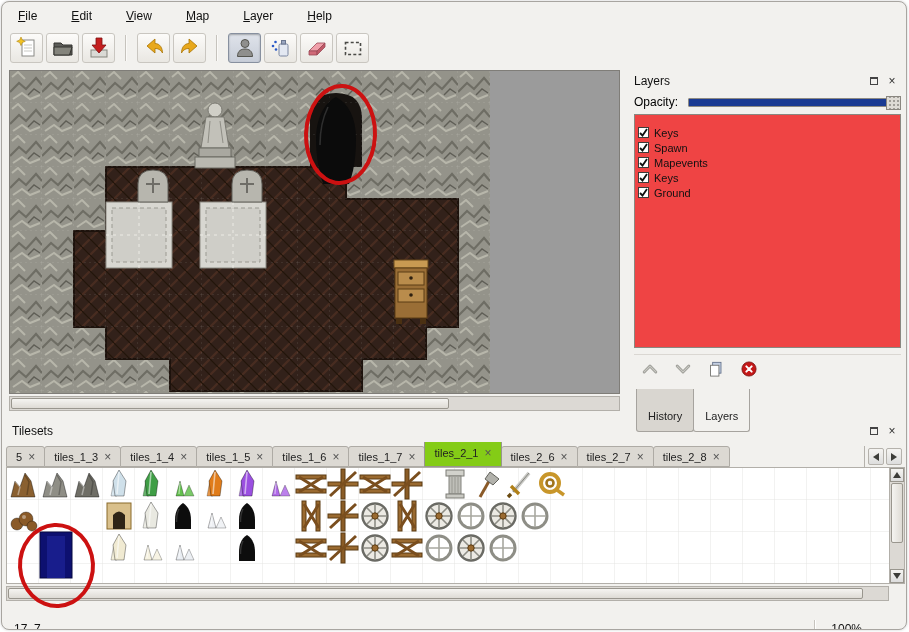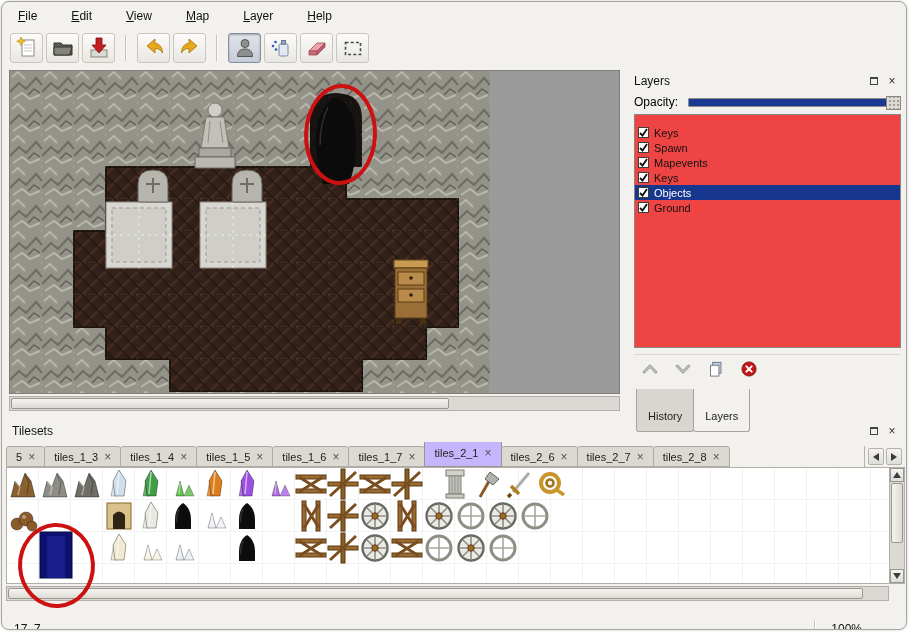--- a/index.html
+++ b/index.html
@@ -38,21 +38,21 @@
 .layer-actions{position:absolute;left:6px;top:284px;right:4px;height:28px;display:flex;align-items:center;gap:9px;padding-left:4px;border-top:1px solid #dad7d2}
 .action-btn{width:24px;height:24px;border:none;background:transparent;display:flex;align-items:center;justify-content:center;cursor:default}
 .panel-tabs{position:absolute;left:8px;bottom:0;height:22px;display:flex;align-items:stretch}
 .panel-tab{padding:21px 11px;font-size:11px;background:#d9d6d0;border:1px solid #a6a39e;border-top:none;margin-right:-1px;color:#222;border-radius:0 0 3px 3px;height:19px}
 .panel-tab.active{background:#f2f1ee;height:22px;z-index:2;border-radius:0 0 3px 3px}
 
 .tilesets-dock{position:absolute;left:4px;top:418px;width:899px;height:182px}
 .ts-tabbar{position:absolute;left:0;top:22px;right:0;height:25px;display:flex;align-items:flex-end}
 .ts-tabs{display:flex;align-items:flex-end;overflow:hidden;flex:1;height:25px}
 .ts-tab{height:21px;display:flex;align-items:center;gap:6px;padding:0 9px;font-size:11px;background:#dcd9d3;border:1px solid #aeaba5;border-radius:3px 3px 0 0;margin-right:-1px;white-space:nowrap;color:#222;cursor:default}
-.ts-tab.active{height:28px;background:#c4b5fd;border-color:#98958f;z-index:2}
+.ts-tab.active{height:28px;background:#84cc16;border-color:#98958f;z-index:2}
 .ts-tab-close{color:#555;font-size:12px;line-height:1}
 .ts-tab-scroll{display:flex;align-items:center;height:21px;padding:0 3px;gap:2px;border-left:1px solid #b5b2ac}
 .arrow-btn{width:16px;height:17px;display:flex;align-items:center;justify-content:center;border:1px solid #b5b2ac;background:linear-gradient(#f5f4f1,#ddd);border-radius:2px}
 .ts-content{position:absolute;left:0;top:47px;right:0;height:117px;background:#fff;border:1px solid #b2afa9;overflow:hidden}
 .vscroll{position:absolute;right:0;top:0;bottom:0;width:15px;background:#dcd9d4;border-left:1px solid #b2afa9}
 .sb-btn{position:absolute;left:0;right:0;height:14px;background:linear-gradient(#f5f4f1,#ddd);border:1px solid #99968e;display:flex;align-items:center;justify-content:center}
 .sb-btn.up{top:0}.sb-btn.down{bottom:0}
 .vthumb{position:absolute;left:1px;right:1px;top:15px;height:60px;background:linear-gradient(90deg,#f5f4f1,#dedbd5);border:1px solid #99968e;border-radius:2px}
 .ts-hscroll{left:0;top:166px;width:883px;height:15px}
 
@@ -388,28 +388,20 @@
           </span>
           <span>Mapevents</span>
         </div>
         <div class="layer-row">
           <span class="checkbox">
             <svg width="9" height="9" viewBox="0 0 9 9">
               <polyline points="1,5 3.5,7.5 8,1" fill="none" stroke="#111" stroke-width="1.8"></polyline>
             </svg>
           </span>
           <span>Keys</span>
-        </div>
-        <div class="layer-row selected" style="background: rgb(23, 55, 143);">
-          <span class="checkbox">
-            <svg width="9" height="9" viewBox="0 0 9 9">
-              <polyline points="1,5 3.5,7.5 8,1" fill="none" stroke="#111" stroke-width="1.8"></polyline>
-            </svg>
-          </span>
-          <span>Objects</span>
         </div>
         <div class="layer-row">
           <span class="checkbox">
             <svg width="9" height="9" viewBox="0 0 9 9">
               <polyline points="1,5 3.5,7.5 8,1" fill="none" stroke="#111" stroke-width="1.8"></polyline>
             </svg>
           </span>
           <span>Ground</span>
         </div>
       </div>

